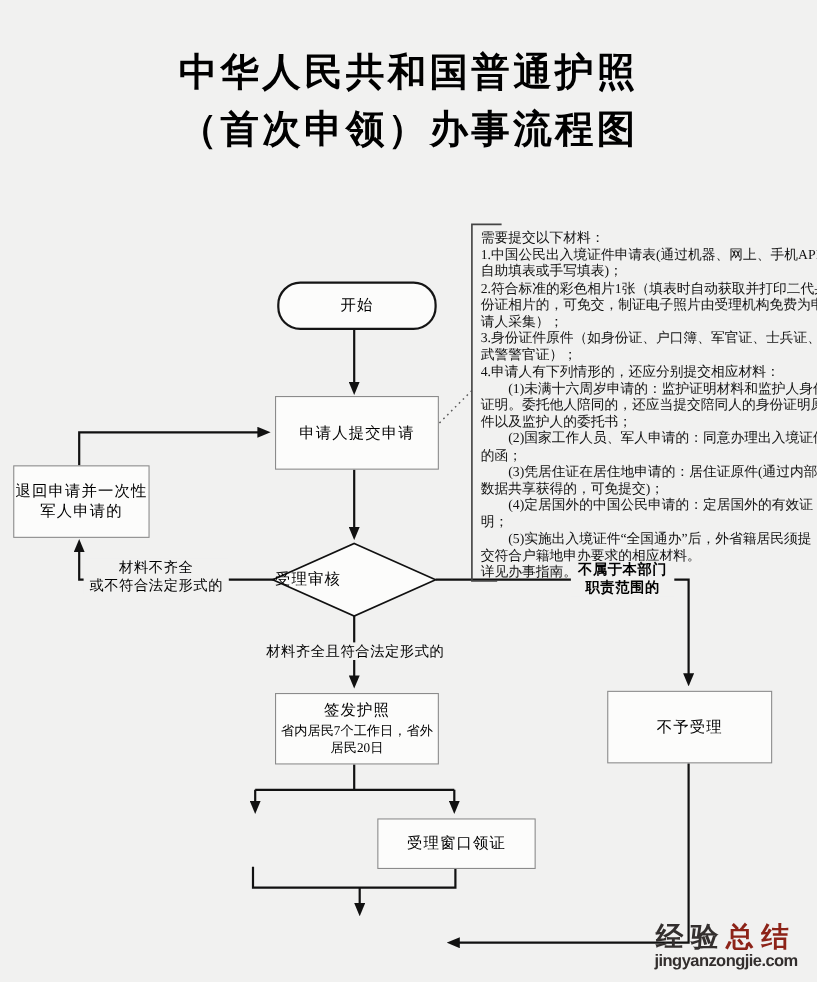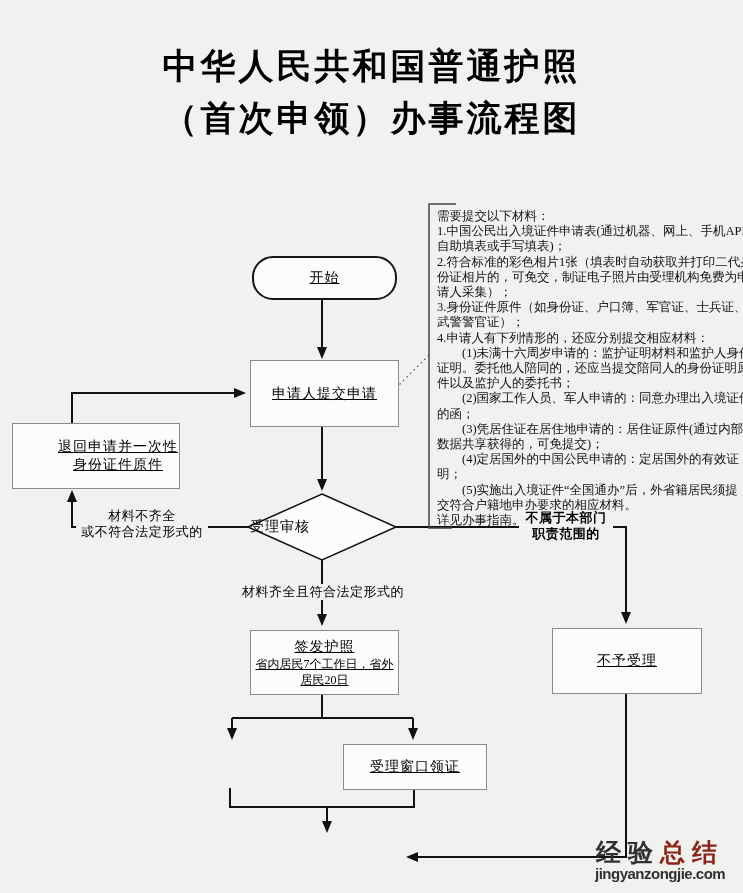--- a/index.html
+++ b/index.html
@@ -33,21 +33,20 @@
     white-space:pre;
     color:#111;
   }
   .node{
     position:absolute;z-index:2;
     display:flex;align-items:center;justify-content:center;
     flex-direction:column;
     background:#fcfcfb;
     font-size:14px;letter-spacing:1px;color:#000;
     text-align:center;
-    text-decoration:underline;
   }
   .terminator{
     border:2px solid #151515;
     border-radius:21px;
   }
   .process{
     border:1.5px solid #8b8b8b;
   }
   .diamond-label{
     position:absolute;z-index:2;
@@ -141,23 +140,23 @@
 详见办事指南。</div>
 
   <div class="node terminator" style="left:252px;top:256px;width:141px;height:40px;">
     <span>开始</span>
   </div>
 
   <div class="node process" style="left:250px;top:360px;width:147px;height:65px;">
     <span>申请人提交申请</span>
   </div>
 
-  <div class="node process" style="left:12px;top:423px;width:122px;height:64px;padding-left:44px;">
+  <div class="node process" style="left:12px;top:423px;width:122px;height:64px;">
     <div>退回申请并一次性</div>
-    <div>身份证件原件</div>
+    <div>军人申请的</div>
   </div>
 
   <div class="diamond-label" style="left:250px;top:495px;width:146px;height:64px;">
     <span>受理审核</span>
   </div>
 
   <div class="node process" style="left:552px;top:628px;width:148px;height:64px;">
     <span>不予受理</span>
   </div>
 

